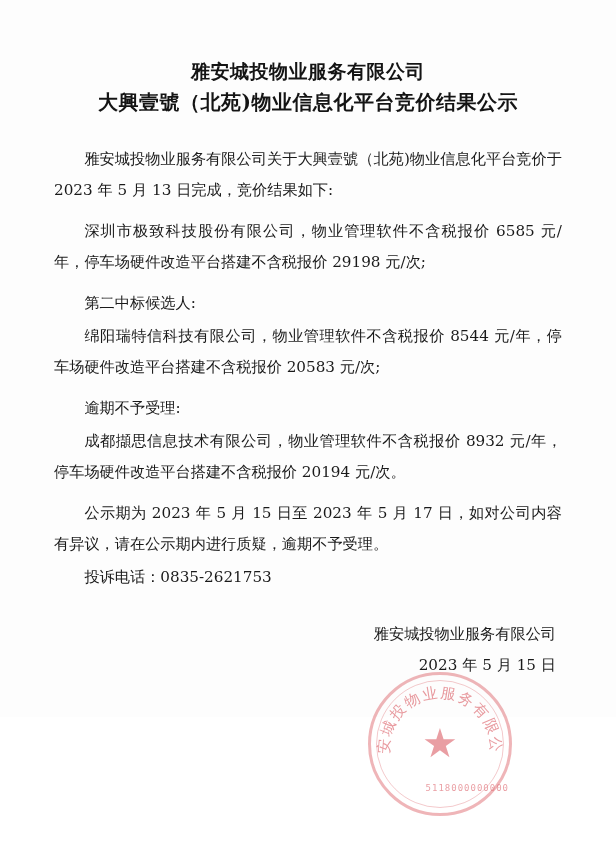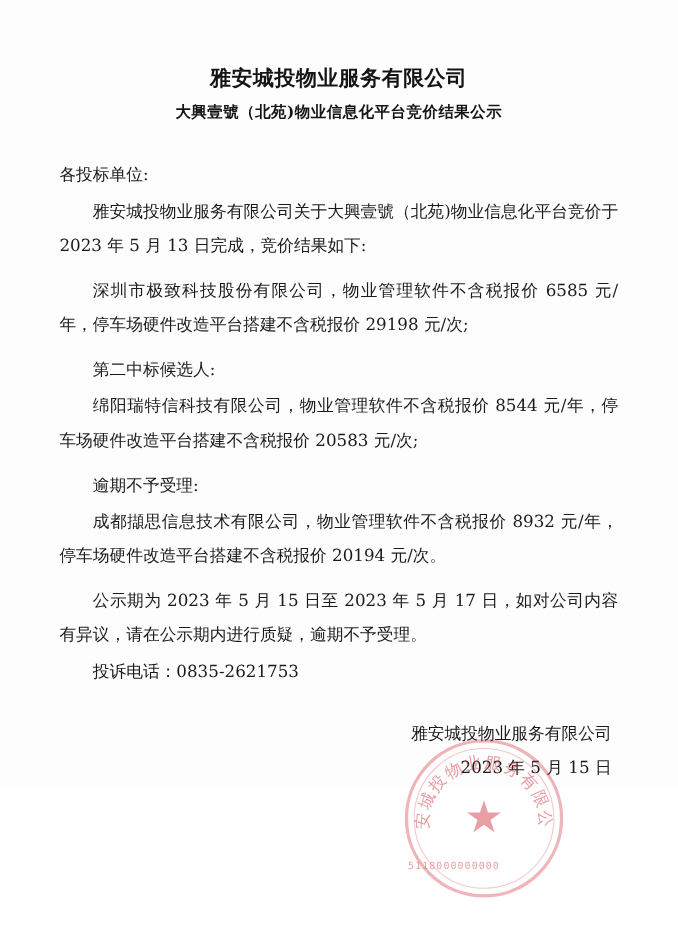--- a/index.html
+++ b/index.html
@@ -29,21 +29,21 @@
   .title-line {
     font-weight: bold;
     color: #141414;
     letter-spacing: 0.5px;
   }
   .title-line-1 {
     font-size: 19px;
     line-height: 30px;
   }
   .title-line-2 {
-    font-size: 14px;
+    font-size: 20px;
     line-height: 32px;
   }
   .body-block {
     font-size: 15.2px;
     line-height: 31px;
     color: #1a1a1a;
   }
   .para {
     margin: 0 0 2px 0;
     text-align: justify;
@@ -98,21 +98,21 @@
     transform: translate(-50%, -52%);
     font-size: 40px;
     color: rgba(207, 38, 48, 0.72);
     line-height: 1;
   }
   .stamp .stamp-code {
     position: absolute;
     left: 0;
     right: 0;
     bottom: 20px;
-    text-align: left;
+    text-align: right;
     font-size: 9px;
     letter-spacing: 1px;
     color: rgba(207, 38, 48, 0.72);
     font-family: "DejaVu Sans Mono", monospace;
   }
   .stamp-arc-text {
     font-size: 15px;
     fill: rgba(207, 38, 48, 0.75);
     font-family: "DejaVu Serif", serif;
     letter-spacing: 2px;
@@ -123,21 +123,20 @@
 
 <div class="page">
 
   <div class="title-block">
     <div class="title-line title-line-1">雅安城投物业服务有限公司</div>
     <div class="title-line title-line-2">大興壹號（北苑)物业信息化平台竞价结果公示</div>
   </div>
 
   <div class="body-block">
 
-    <p class="para">各投标单位:</p>
     <p class="para indent">雅安城投物业服务有限公司关于大興壹號（北苑)物业信息化平台竞价于 2023 年 5 月 13 日完成，竞价结果如下:</p>
 
     <div class="gap"></div>
 
     <p class="para indent">深圳市极致科技股份有限公司，物业管理软件不含税报价 6585 元/年，停车场硬件改造平台搭建不含税报价 29198 元/次;</p>
 
     <div class="gap"></div>
 
     <p class="para indent">第二中标候选人:</p>
     <p class="para indent">绵阳瑞特信科技有限公司，物业管理软件不含税报价 8544 元/年，停车场硬件改造平台搭建不含税报价 20583 元/次;</p>

